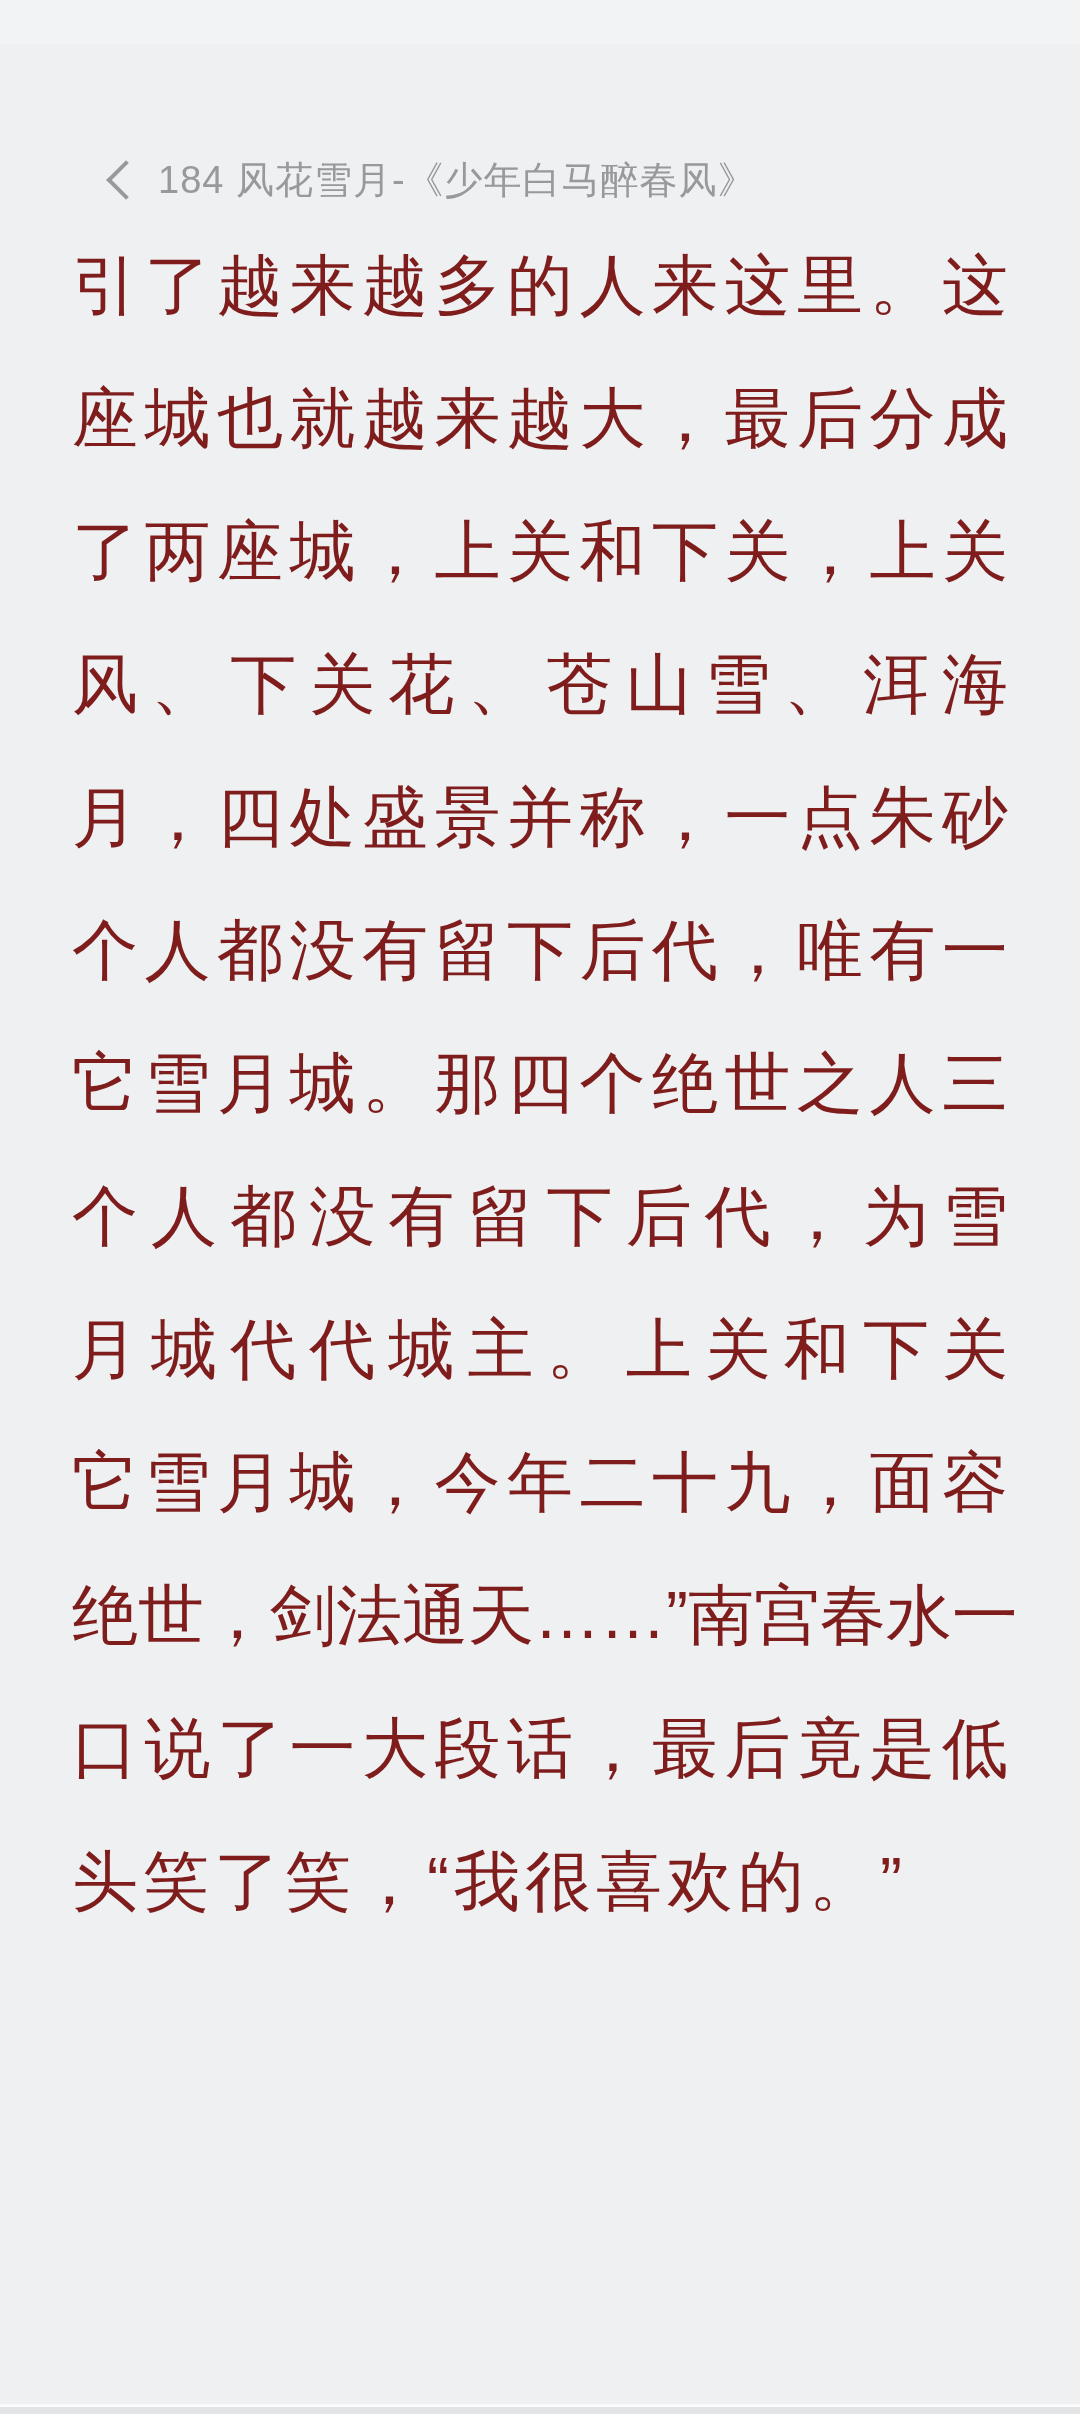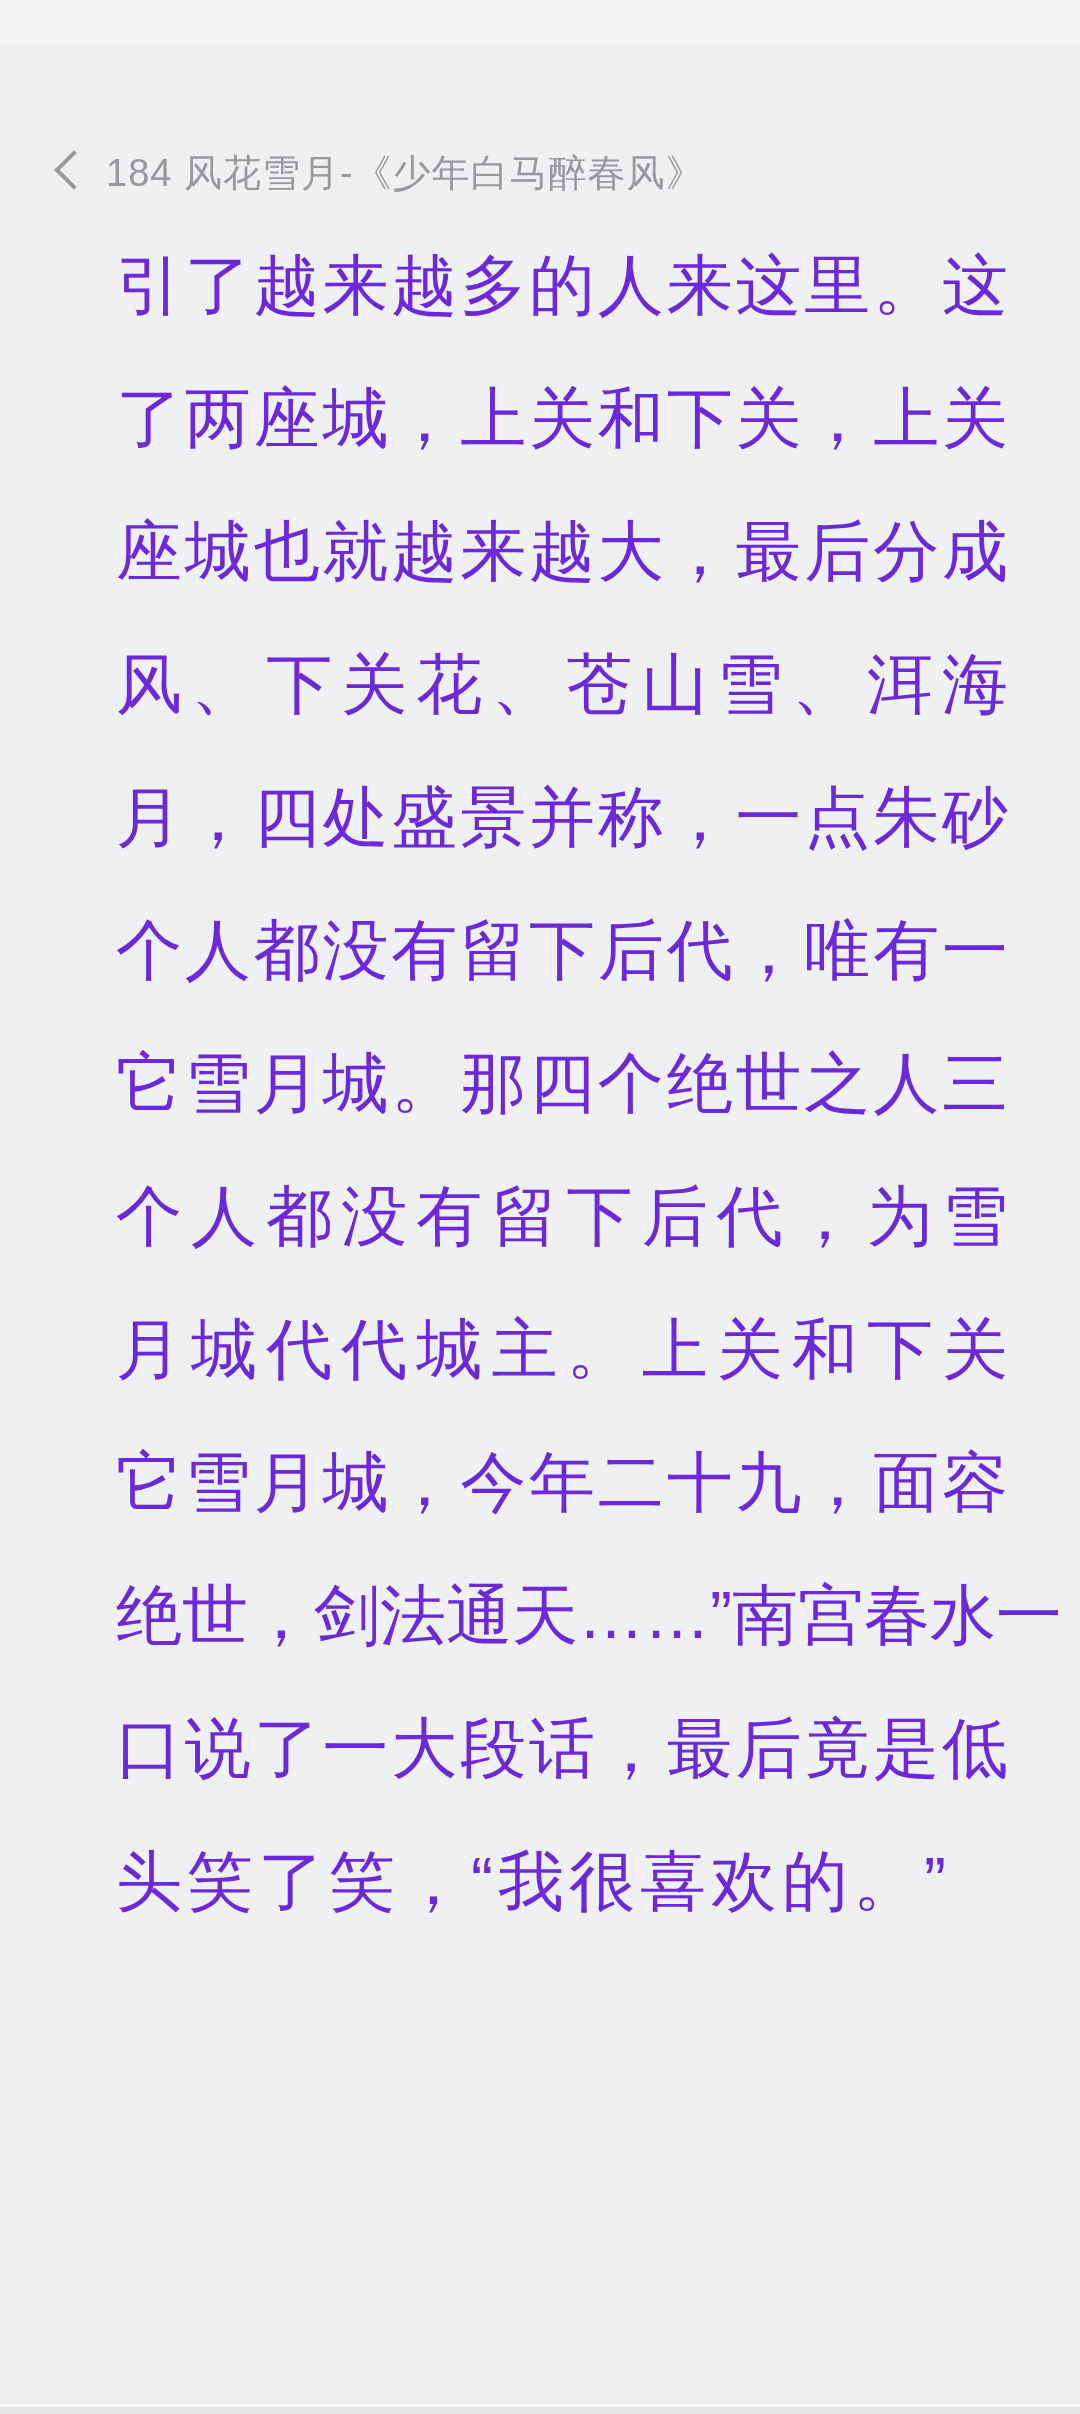--- a/index.html
+++ b/index.html
@@ -22,21 +22,22 @@
     height: 44px;
     background: #f1f3f5;
   }
   .reader-header {
     position: absolute;
     top: 148px;
     left: 0;
     right: 0;
     height: 64px;
     display: flex;
-    padding-left: 48px;
+    align-items: center;
+    padding-left: 100px;
     box-sizing: border-box;
     color: #97999c;
   }
   .back-button {
     width: 44px;
     height: 44px;
     display: flex;
     align-items: center;
     justify-content: center;
     margin-right: 14px;
@@ -54,22 +55,21 @@
     font-size: 38px;
     letter-spacing: 1px;
     color: #97999c;
     white-space: nowrap;
   }
   .reading-area {
     position: absolute;
     top: 219px;
     left: 72px;
     right: 72px;
-    color: #6d28d9;
-    margin-left: 44px;
+    color: #7f1d1d;
   }
   .text-line {
     font-size: 66px;
     line-height: 133px;
     height: 133px;
     text-align: justify;
     text-align-last: justify;
     white-space: nowrap;
     letter-spacing: 0;
   }
@@ -95,22 +95,22 @@
 
   <div class="reader-header">
     <div class="back-button">
       <span class="chevron-left"></span>
     </div>
     <span class="chapter-title">184 风花雪月-《少年白马醉春风》</span>
   </div>
 
   <div class="reading-area">
     <div class="text-line">引了越来越多的人来这里。这</div>
+    <div class="text-line">座城也就越来越大，最后分成</div>
     <div class="text-line">了两座城，上关和下关，上关</div>
-    <div class="text-line">座城也就越来越大，最后分成</div>
     <div class="text-line">风、下关花、苍山雪、洱海</div>
     <div class="text-line">月，四处盛景并称，一点朱砂</div>
     <div class="text-line">个人都没有留下后代，唯有一</div>
     <div class="text-line">它雪月城。那四个绝世之人三</div>
     <div class="text-line">个人都没有留下后代，为雪</div>
     <div class="text-line">月城代代城主。上关和下关</div>
     <div class="text-line">它雪月城，今年二十九，面容</div>
     <div class="text-line">绝世，剑法通天……”南宫春水一</div>
     <div class="text-line">口说了一大段话，最后竟是低</div>
     <div class="text-line last">头笑了笑，“我很喜欢的。”</div>

